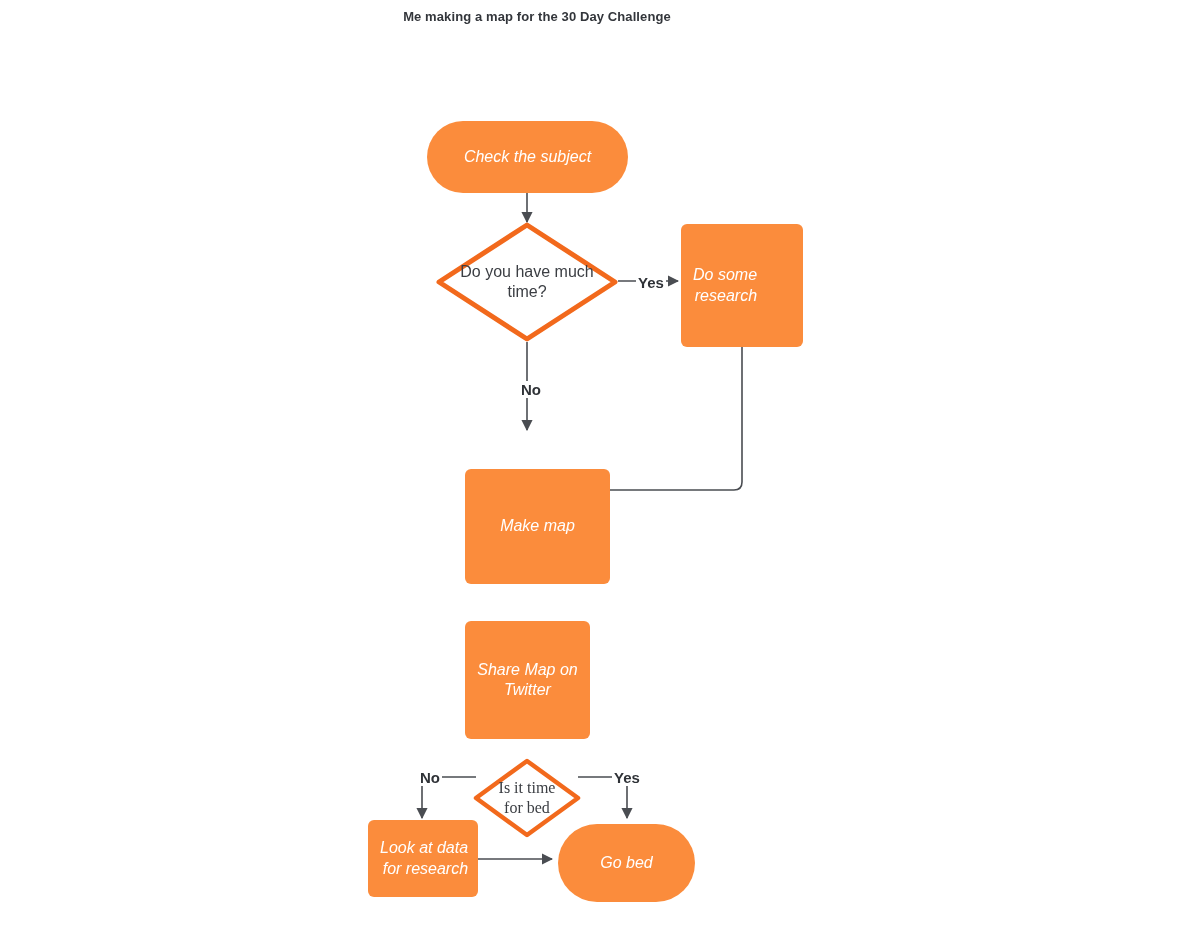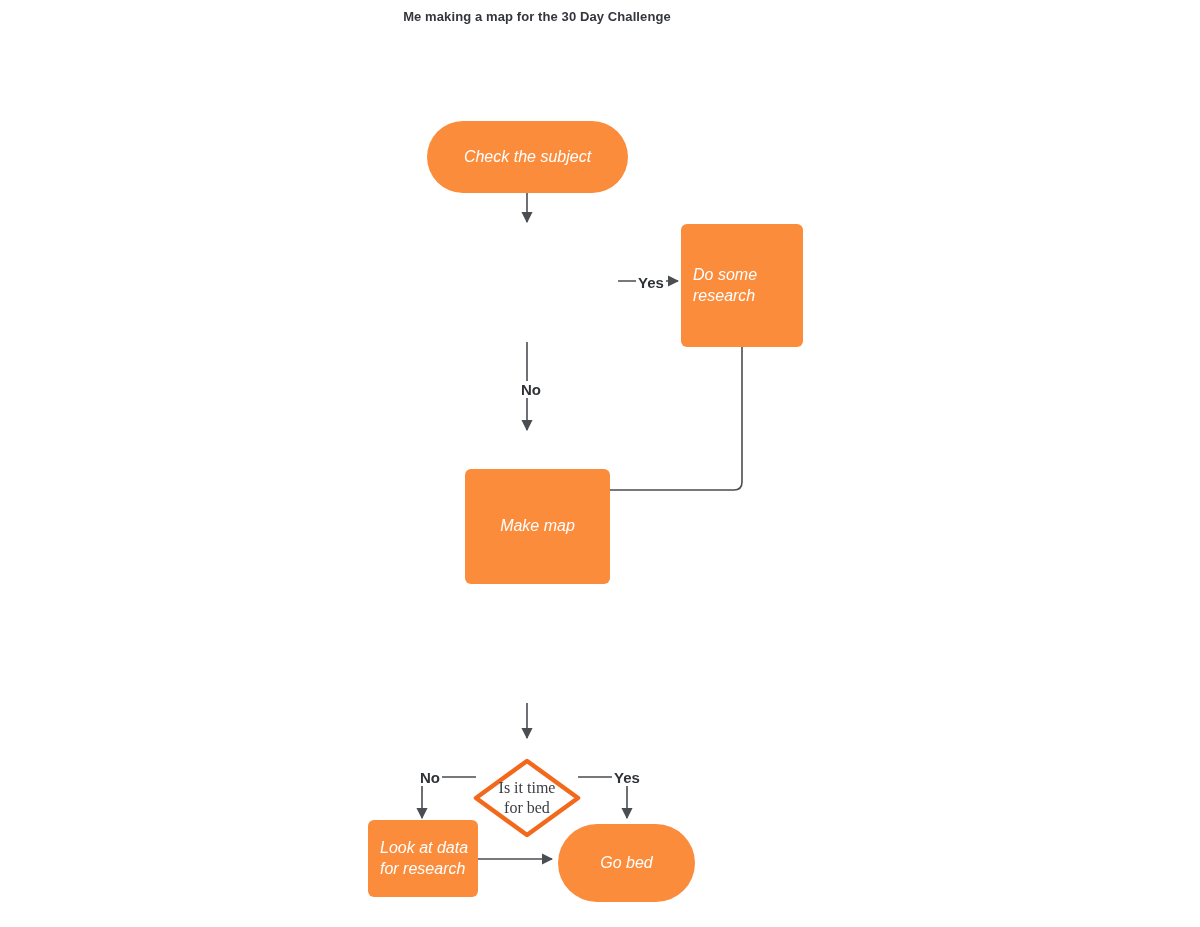--- a/index.html
+++ b/index.html
@@ -48,21 +48,21 @@
     font-style: italic;
     font-size: 16px;
     line-height: 1.28;
   }
   .node.fill {
     background: #FB8C3C;
   }
   .node.center-txt { justify-content: center; text-align: center; margin-top: 36px; }
   .node.left-txt  { justify-content: flex-start; text-align: left; padding-left: 12px; }
   .node .label { display: block; width: 100%; }
-  .node.left-txt .label { width: auto; }
+  .node.left-txt .label { width: auto; text-align: right; }
 
   .rect { border-radius: 6px; }
   .pill { border-radius: 40px; }
 
   .diamond-wrap {
     position: absolute;
   }
   .diamond-wrap svg { display: block; overflow: visible; }
   .diamond-label {
     position: absolute;
@@ -118,33 +118,52 @@
 
     <path d="M 578 777 L 627 777 L 627 818" fill="none" stroke="#4a4d52" stroke-width="1.6" marker-end="url(#arrow)"></path>
 
     <path d="M 478 859 L 552 859" fill="none" stroke="#4a4d52" stroke-width="1.6" marker-end="url(#arrow)"></path>
   </svg>
 
   <div class="node fill pill center-txt" style="left:427px; top:85px; width:201px; height:72px;">
     <span class="label">Check the  subject</span>
   </div>
 
+  <div class="diamond-wrap" style="left:436px; top:222px; width:182px; height:120px;">
+    <svg width="182" height="120" viewBox="0 0 182 120" xmlns="http://www.w3.org/2000/svg">
+      <polygon points="91,3 179,60 91,117 3,60" fill="#ffffff" stroke="#F2691C" stroke-width="5" stroke-linejoin="round"></polygon>
+    </svg>
+    <div class="diamond-label">
+      <div>
+        <span>Do you have much</span>
+        <br>
+        <span>time?</span>
+      </div>
+    </div>
+  </div>
 
   <div class="node fill rect left-txt" style="left:681px; top:224px; width:122px; height:123px;">
     <span class="label">
       <span>Do some</span>
       <br>
       <span>research</span>
     </span>
   </div>
 
   <div class="node fill rect center-txt" style="left:465px; top:433px; width:145px; height:115px;">
     <span class="label">Make map</span>
   </div>
 
+  <div class="node fill rect center-txt" style="left:465px; top:585px; width:125px; height:118px;">
+    <span class="label">
+      <span>Share Map on</span>
+      <br>
+      <span>Twitter</span>
+    </span>
+  </div>
 
   <div class="diamond-wrap" style="left:473px; top:758px; width:108px; height:80px;font-family:Liberation Serif, serif;">
     <svg width="108" height="80" viewBox="0 0 108 80" xmlns="http://www.w3.org/2000/svg">
       <polygon points="54,3 105,40 54,77 3,40" fill="#ffffff" stroke="#F2691C" stroke-width="4.5" stroke-linejoin="round"></polygon>
     </svg>
     <div class="diamond-label">
       <div>
         <span>Is it time</span>
         <br>
         <span>for bed</span>

